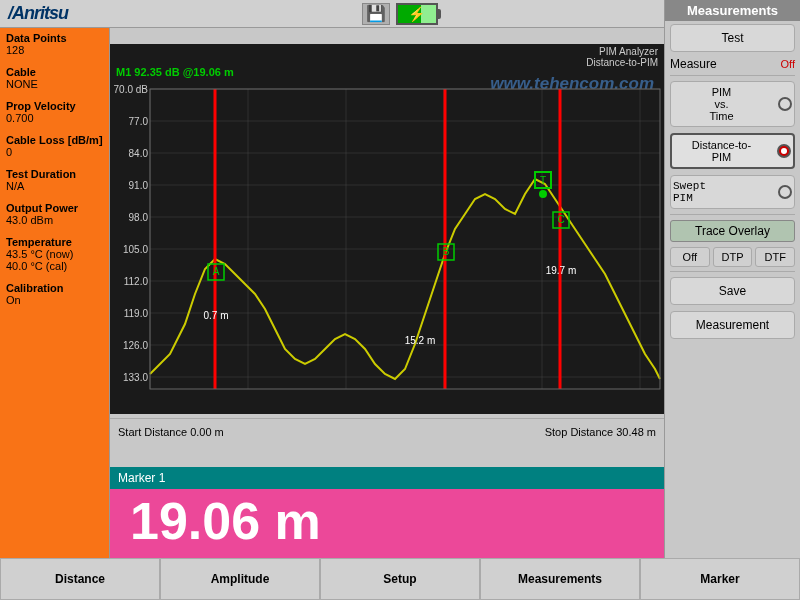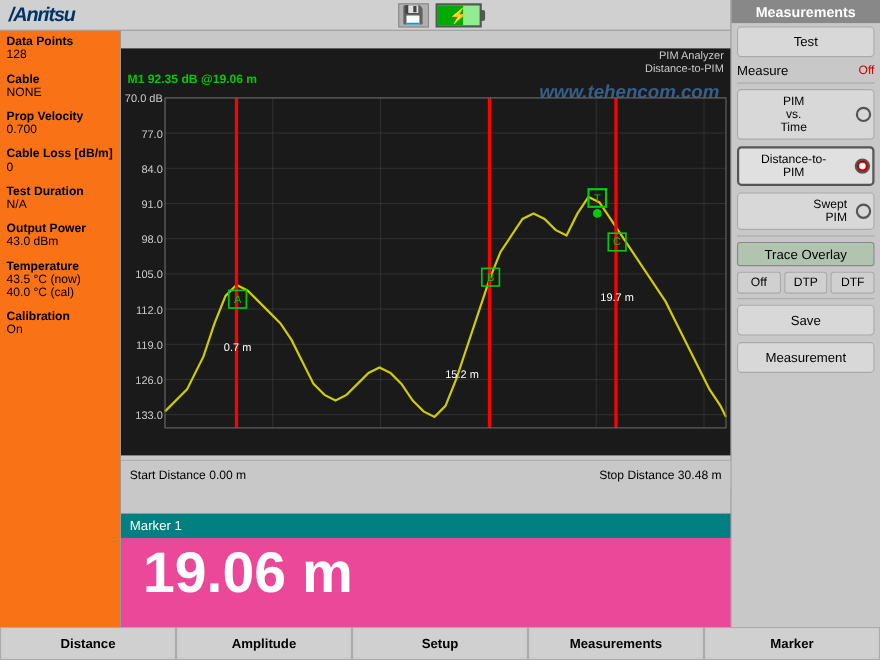--- a/index.html
+++ b/index.html
@@ -176,21 +176,21 @@
       color: white;
       font-size: 52px;
       font-weight: bold;
       line-height: 1;
     }
 
     
     .bottom-tabs {
       position: absolute;
       bottom: 0; left: 0;
-      width: 800px; height: 30px;
+      width: 800px; height: 42px;
       display: flex;
     }
     .tab {
       flex: 1;
       background: #d0d0d0;
       border: 1px solid #aaa;
       display: flex;
       align-items: center;
       justify-content: center;
       font-size: 12px;
@@ -309,21 +309,21 @@
     <div class="right-btn-row" style="gap:8px; margin:0; width:100%;">
       <span style="flex:1; text-align:center; font-size:11px;">Distance-to-<br>PIM</span>
       <div class="radio-circle radio-filled">
           <div class="radio-dot"></div>
         </div>
     </div>
   </div>
 
   <div class="right-btn">
     <div class="right-btn-row" style="gap:8px; margin:0; width:100%;">
-      <span style="flex:1; text-align:right; font-size:11px;">Swept<br>PIM</span>
+      <span style="flex:1; text-align:left; font-size:11px;font-family:Liberation Mono, monospace;">Swept<br>PIM</span>
       <div class="radio-circle"></div>
     </div>
   </div>
 
   <div class="right-divider"></div>
 
   <div class="trace-overlay-section">
     <span>Trace Overlay</span>
   </div>
   <div class="trace-btn-row">

